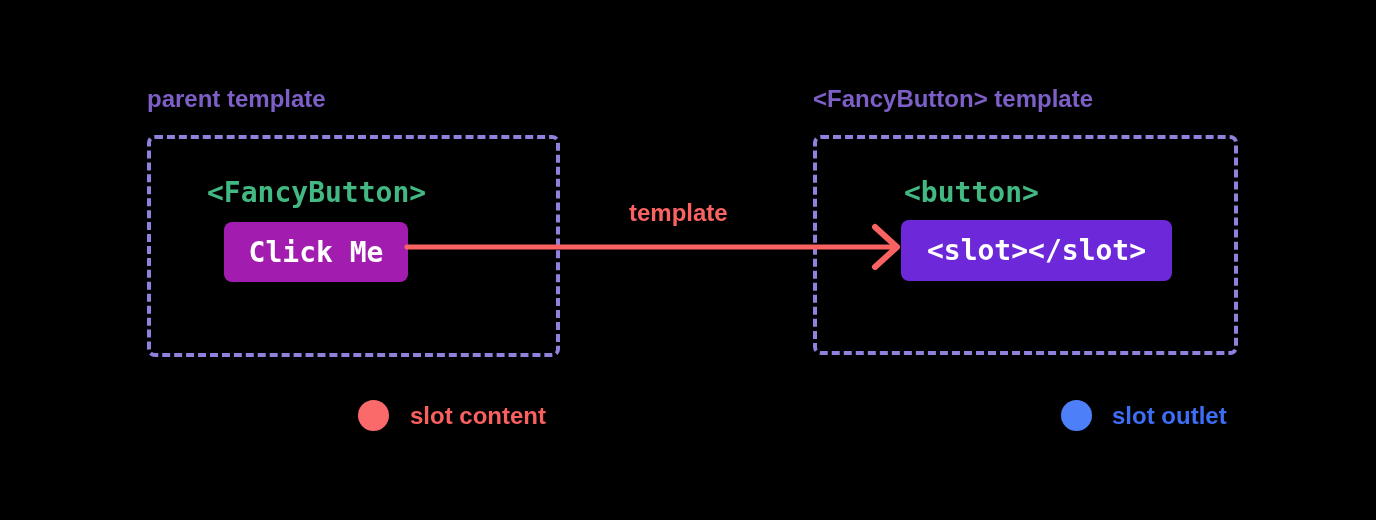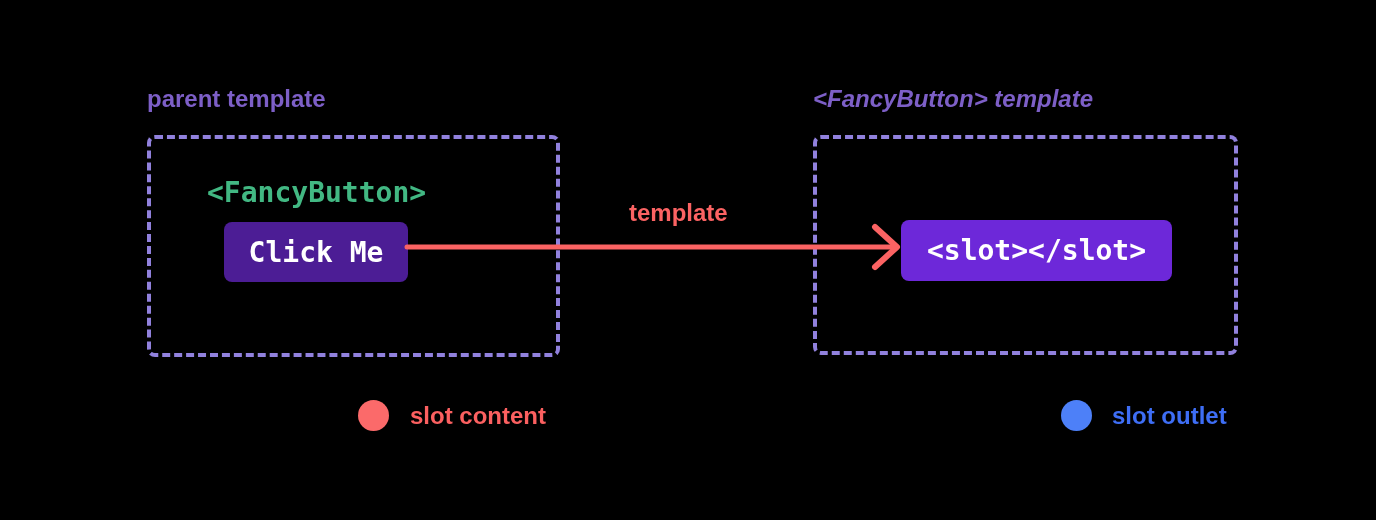--- a/index.html
+++ b/index.html
@@ -17,21 +17,21 @@
   }
   .panel-title {
     position: absolute;
     font-size: 24px;
     font-weight: 700;
     line-height: 1;
     color: #7d5fc7;
     white-space: nowrap;
   }
   #left-title  { left: 147px; top: 87px; }
-  #right-title { left: 813px; top: 87px; font-style: italic; }
+  #right-title { left: 813px; top: 87px; }
 
   .dashed-box {
     position: absolute;
     border: 4px dashed #9181dd;
     border-radius: 8px;
     box-sizing: border-box;
   }
   #left-box  { left: 147px; top: 135px; width: 413px; height: 222px; }
   #right-box { left: 813px; top: 135px; width: 425px; height: 220px; }
 
@@ -58,21 +58,21 @@
     font-family: "DejaVu Sans Mono", monospace;
     font-weight: 700;
     font-size: 28px;
     color: #ffffff;
     white-space: nowrap;
     box-sizing: border-box;
   }
   #click-me-chip {
     left: 73px; top: 83px;
     width: 184px; height: 60px;
-    background: #4c1d95;
+    background: #a21caf;
   }
   #slot-chip {
     left: 84px; top: 81px;
     width: 271px; height: 61px;
     background: #6d28d9;
   }
 
   #replace-label {
     position: absolute;
     left: 629px; top: 201px;
@@ -119,20 +119,21 @@
   <div class="panel-title" id="left-title">parent template</div>
 
   <div class="panel-title" id="right-title">&lt;FancyButton&gt; template</div>
 
   <div class="dashed-box" id="left-box">
     <div class="code" id="left-open-tag">&lt;FancyButton&gt;</div>
     <div class="code-chip" id="click-me-chip">Click Me</div>
   </div>
 
   <div class="dashed-box" id="right-box">
+    <div class="code" id="right-open-tag">&lt;button&gt;</div>
     <div class="code-chip" id="slot-chip">&lt;slot&gt;&lt;/slot&gt;</div>
   </div>
 
   <div id="replace-label">template</div>
 
   <svg id="replace-arrow" width="1376" height="520">
     <line x1="407" y1="247" x2="893" y2="247" stroke="#fb6363" stroke-width="5" stroke-linecap="round"></line>
     <polyline points="875,227 897,247 875,267" fill="none" stroke="#fb6363" stroke-width="6" stroke-linecap="round" stroke-linejoin="round"></polyline>
   </svg>
 

